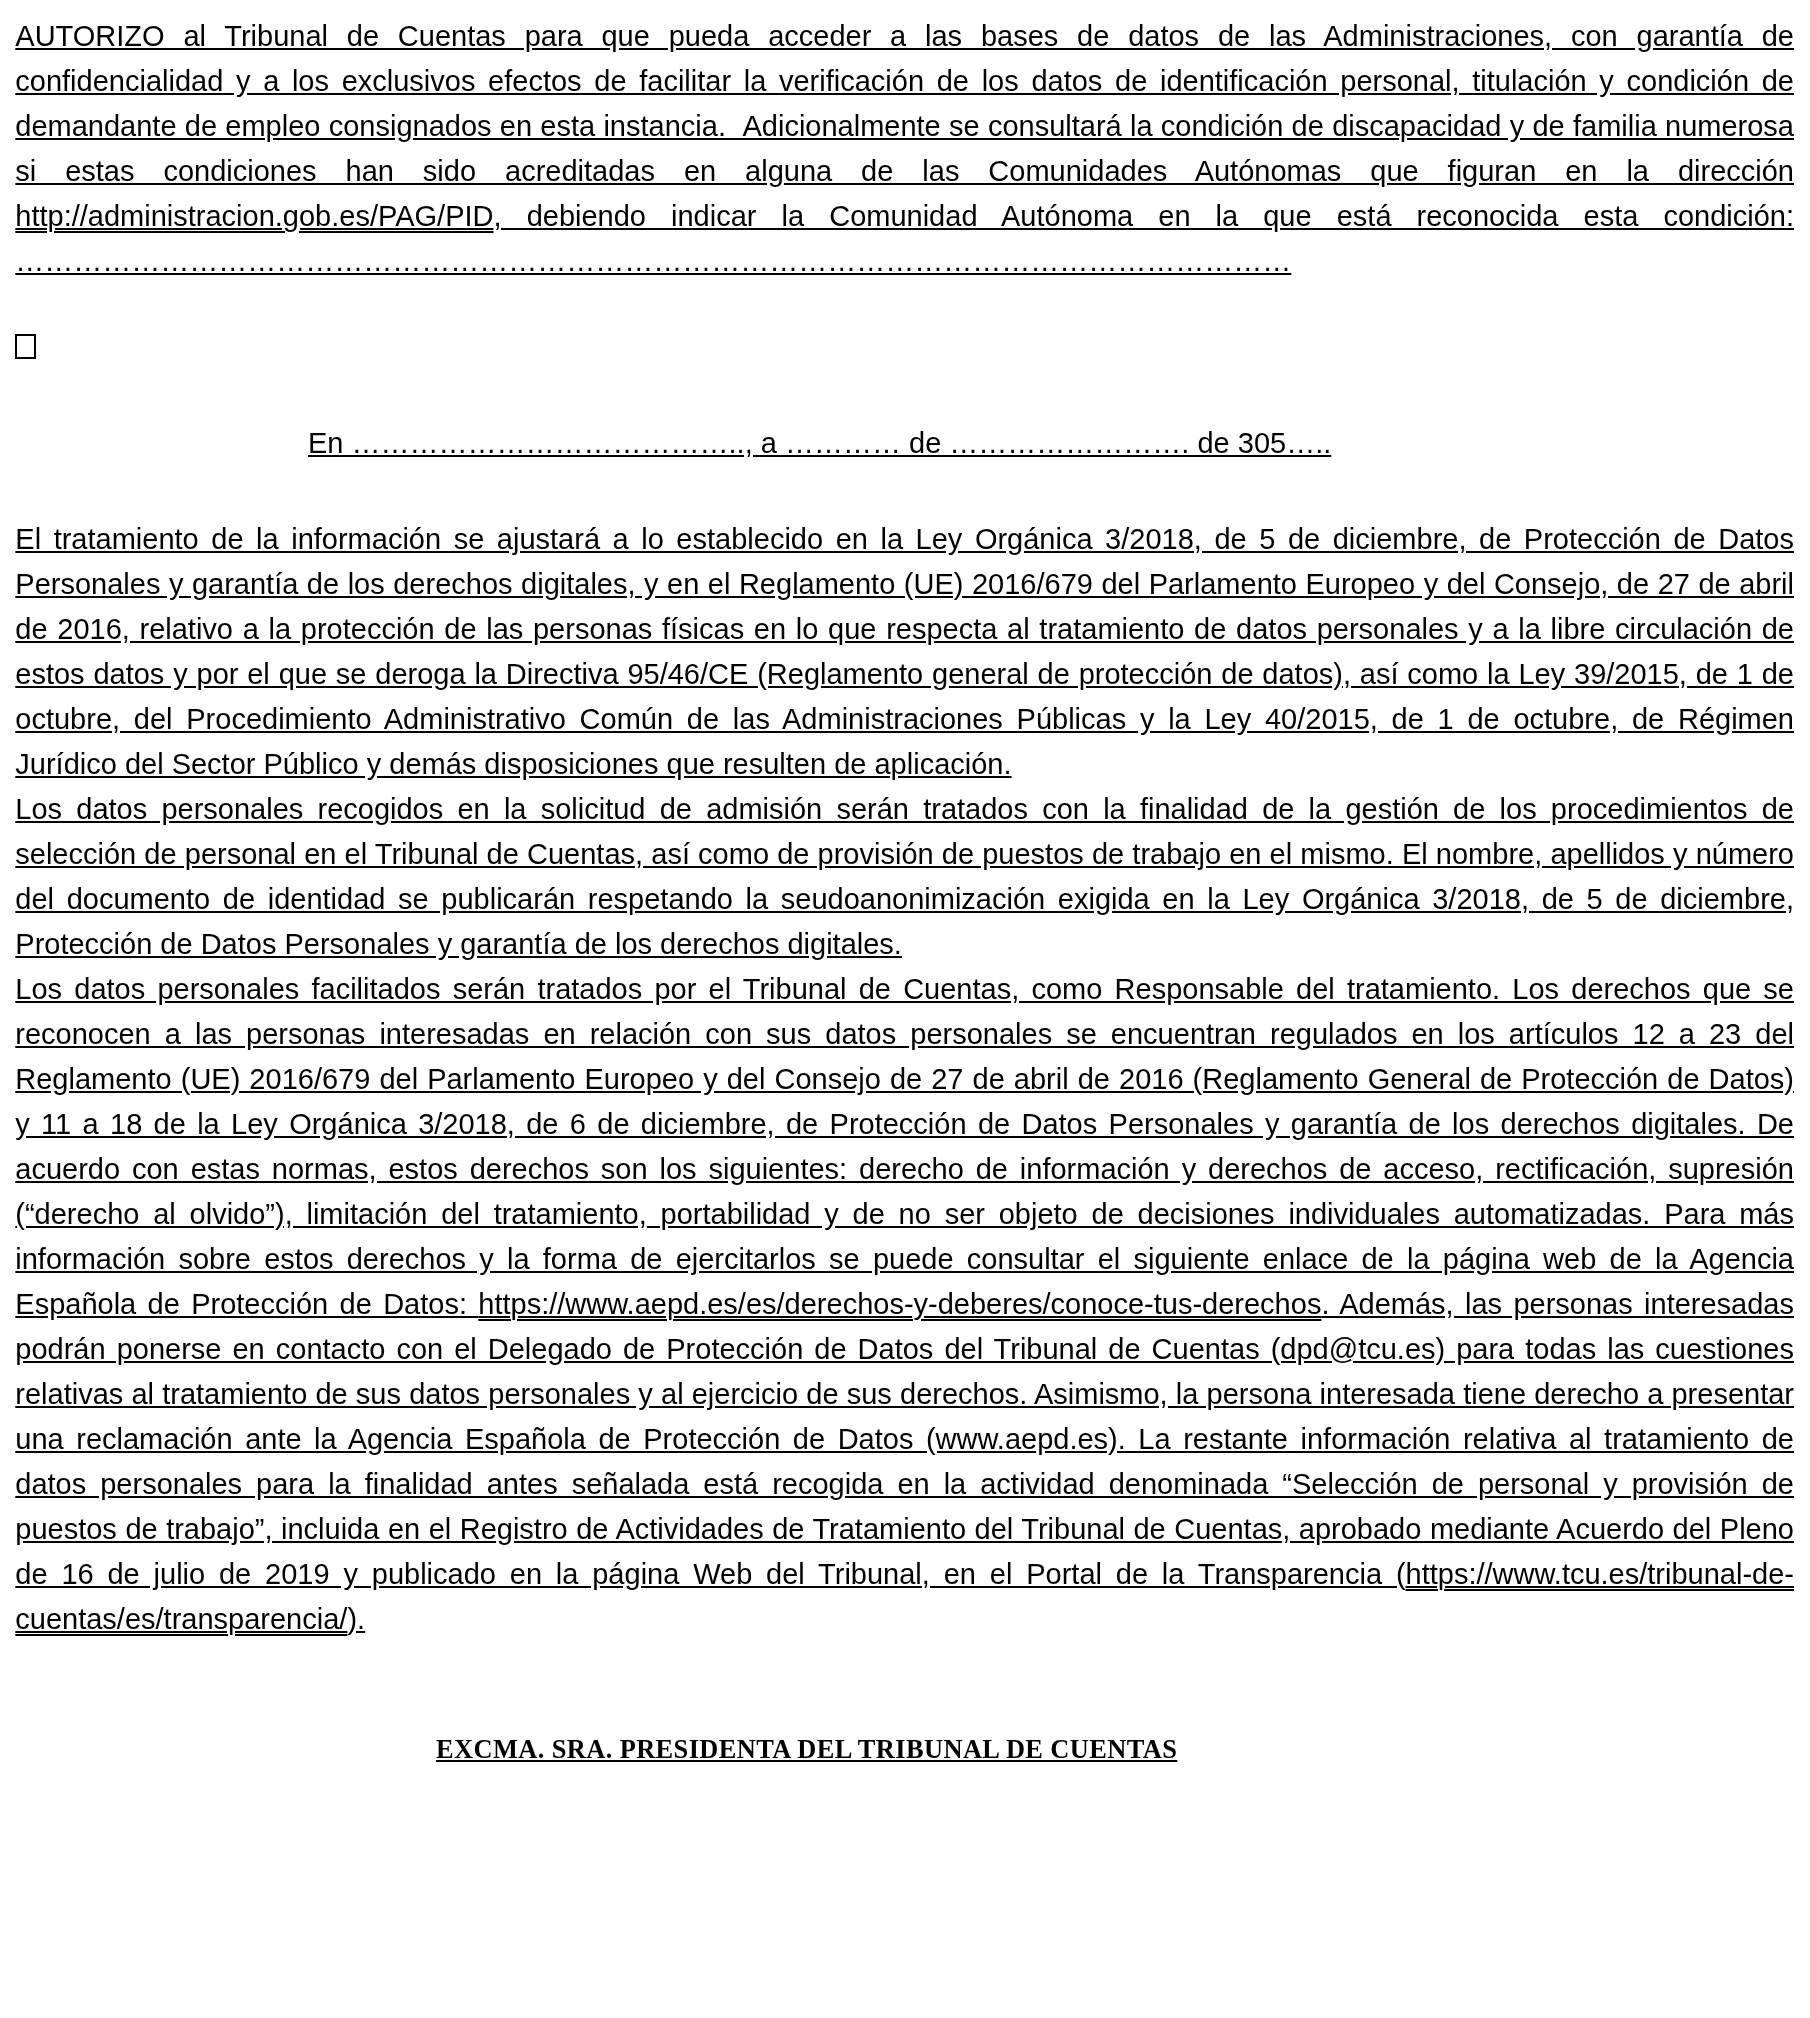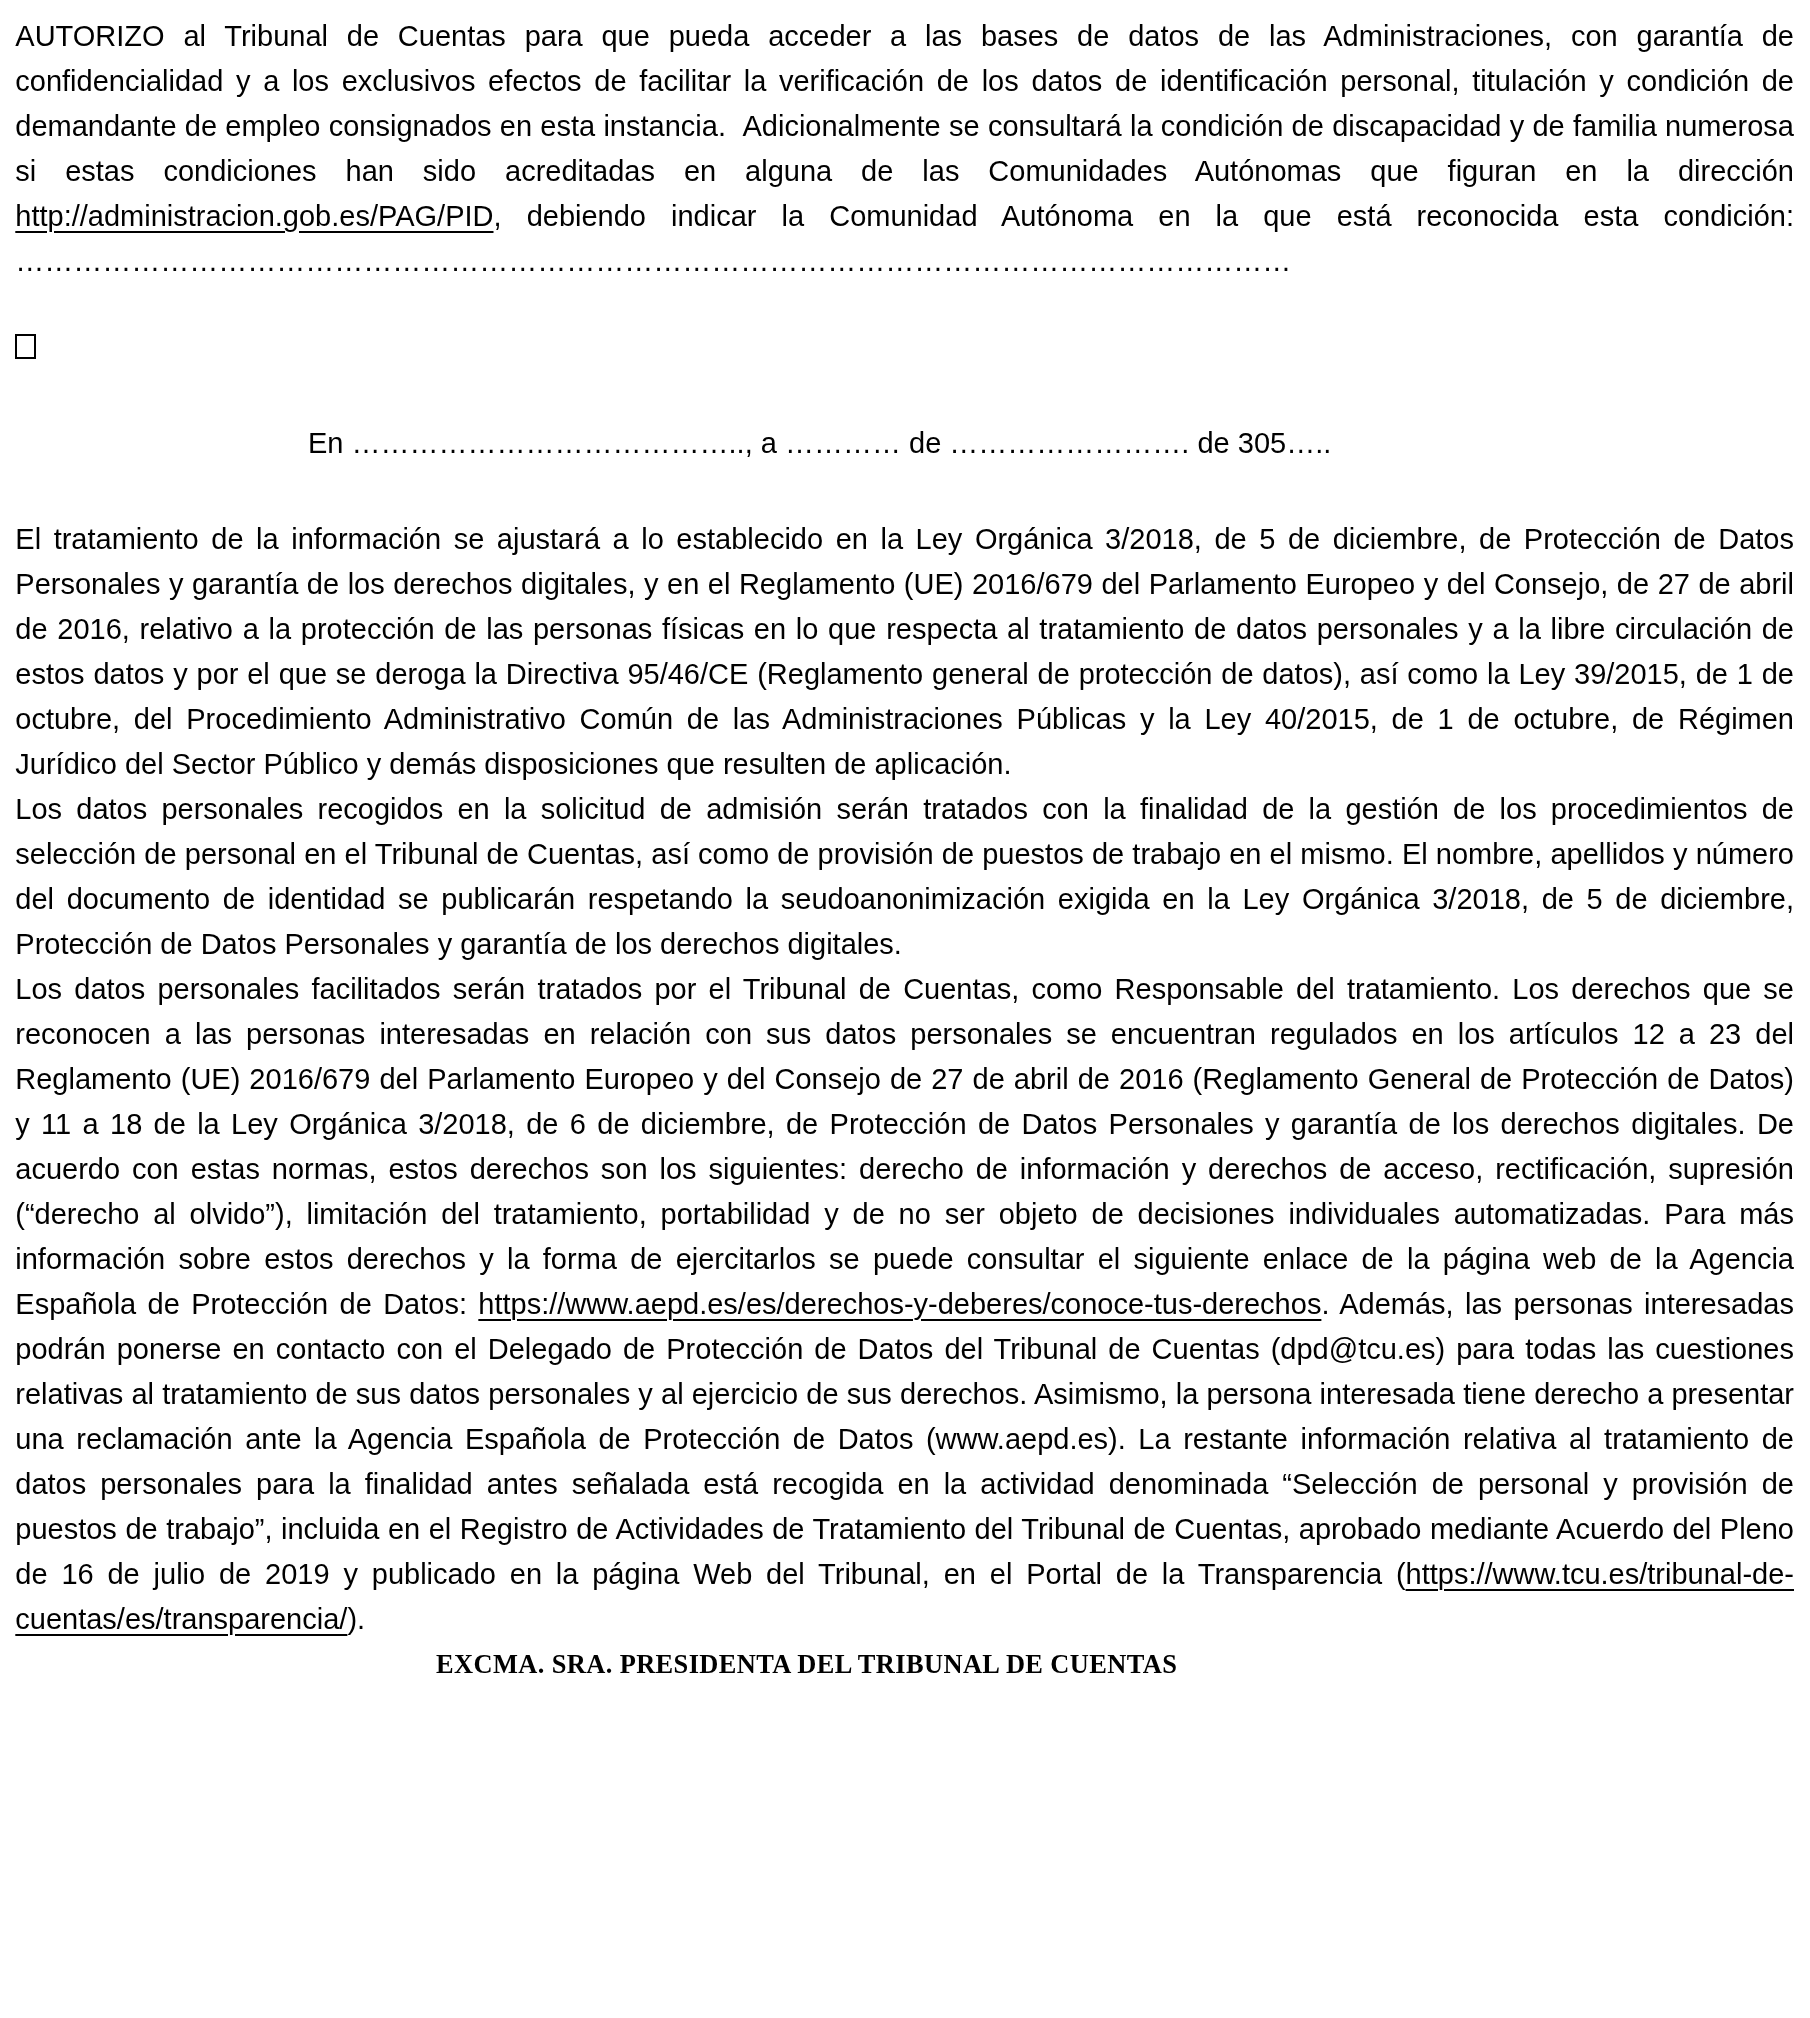--- a/index.html
+++ b/index.html
@@ -14,20 +14,21 @@
     font-family: "Liberation Sans", "DejaVu Sans", sans-serif;
     font-size: 29px;
     line-height: 45px;
     color: #000000;
   }
   .page {
     box-sizing: border-box;
     width: 1811px;
     height: 1715px;
     padding: 13.6px 17px 0 15.3px;
+    text-decoration: underline;
   }
   p {
     margin: 0;
   }
   .justify {
     text-align: justify;
     text-justify: inter-word;
   }
   .checkbox-para {
     margin-top: 41px;
@@ -51,20 +52,21 @@
     white-space: nowrap;
   }
   .doc-link {
     color: #000000;
     text-decoration: underline;
     text-underline-offset: 5.1px;
     text-decoration-thickness: 1.7px;
     cursor: pointer;
   }
   .footer-line {
+    margin-top: 85px;
     text-align: center;
     padding-right: 196px;
     font-family: "Liberation Serif", "DejaVu Serif", serif;
     font-weight: bold;
     font-size: 26.4px;
     letter-spacing: 0.4px;
   }
 </style>
 </head>
 <body>

